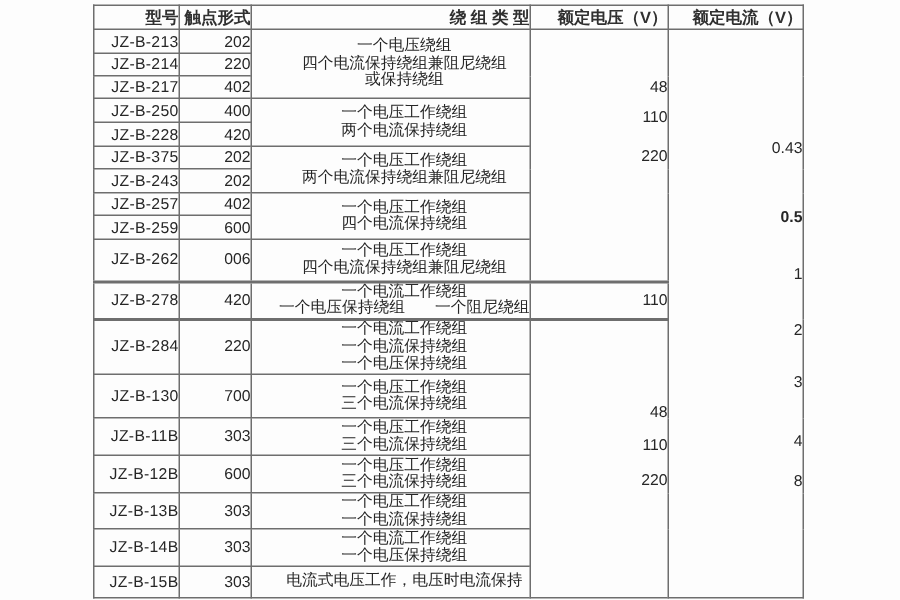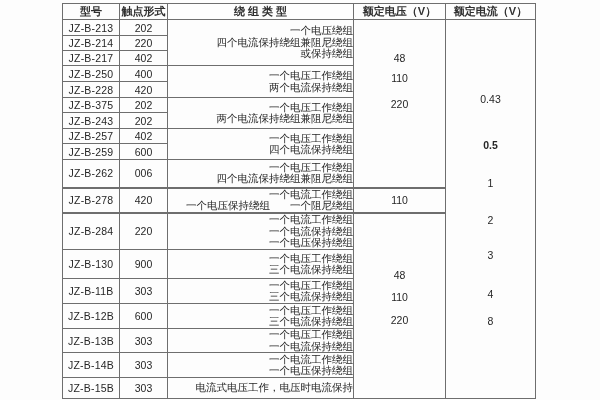--- a/index.html
+++ b/index.html
@@ -11,26 +11,26 @@
   .table-wrap{position:absolute;left:62px;top:3px;}
   table{border-collapse:collapse;table-layout:fixed;}
   col.c-model{width:57px;}
   col.c-contact{width:48px;}
   col.c-winding{width:185px;}
   col.c-voltage{width:92px;}
   col.c-current{width:90px;}
   th,td{
     border:1px solid #6e6e6e;padding:0;
     font-size:10.5px;font-weight:normal;
-    text-align:center;vertical-align:middle;
+    text-align:right;vertical-align:middle;
     overflow:hidden;white-space:nowrap;
   }
   th{font-weight:600;font-size:11px;color:#303030;}
   td.winding{
-    text-align:right;padding-left:18px;line-height:11.5px;font-size:10.5px;
+    text-align:center;padding-left:18px;line-height:11.5px;font-size:10.5px;
   }
   td.winding .wline{display:block;}
   td.winding .wsplit{display:flex;gap:20px;}
   td.model-cell{letter-spacing:0.2px;}
   
   td.volt-upper{vertical-align:top;}
   td.volt-upper .vstack{padding-top:28px;}
   td.volt-upper .vstack div{height:20px;line-height:20px;}
   td.volt-upper .vstack div:nth-child(3){margin-top:6px;}
   
@@ -188,21 +188,21 @@
       <div class="vstack">
         <div>48</div>
         <div>110</div>
         <div>220</div>
       </div>
     </td>
   </tr>
 
   <tr style="height:29px">
     <td class="model-cell">JZ-B-130</td>
-    <td>900</td>
+    <td>700</td>
     <td class="winding">
       <span class="wline">一个电压工作绕组</span>
       <span class="wline">三个电流保持绕组</span>
     </td>
   </tr>
 
   <tr style="height:25px">
     <td class="model-cell">JZ-B-11B</td>
     <td>303</td>
     <td class="winding">

